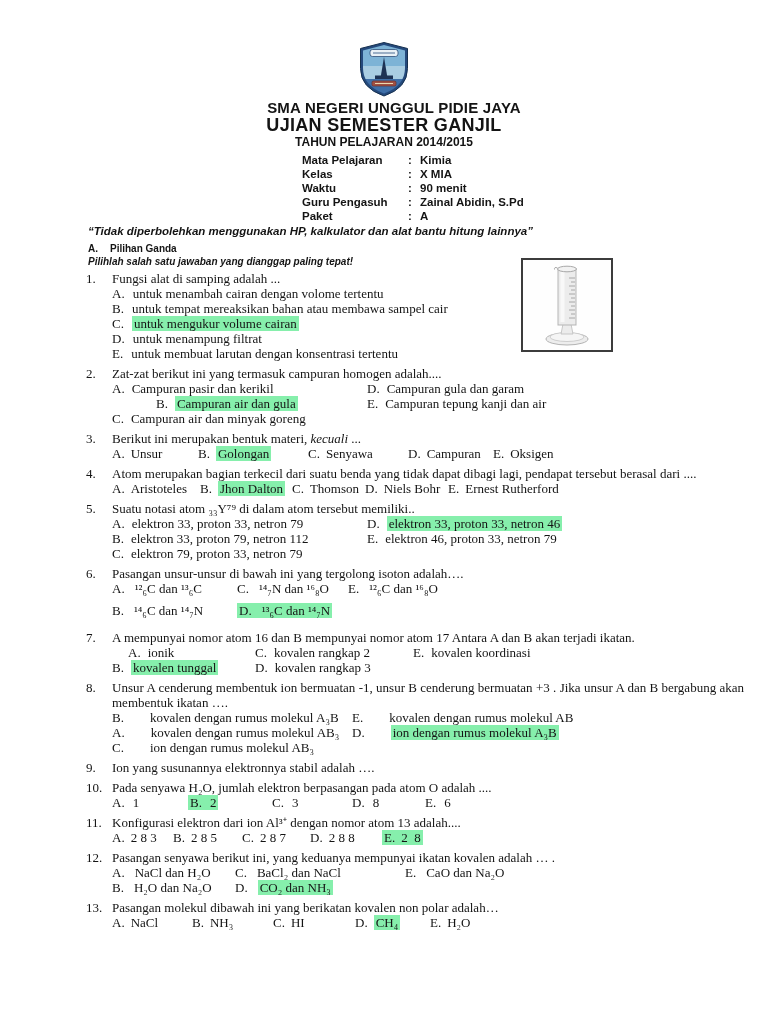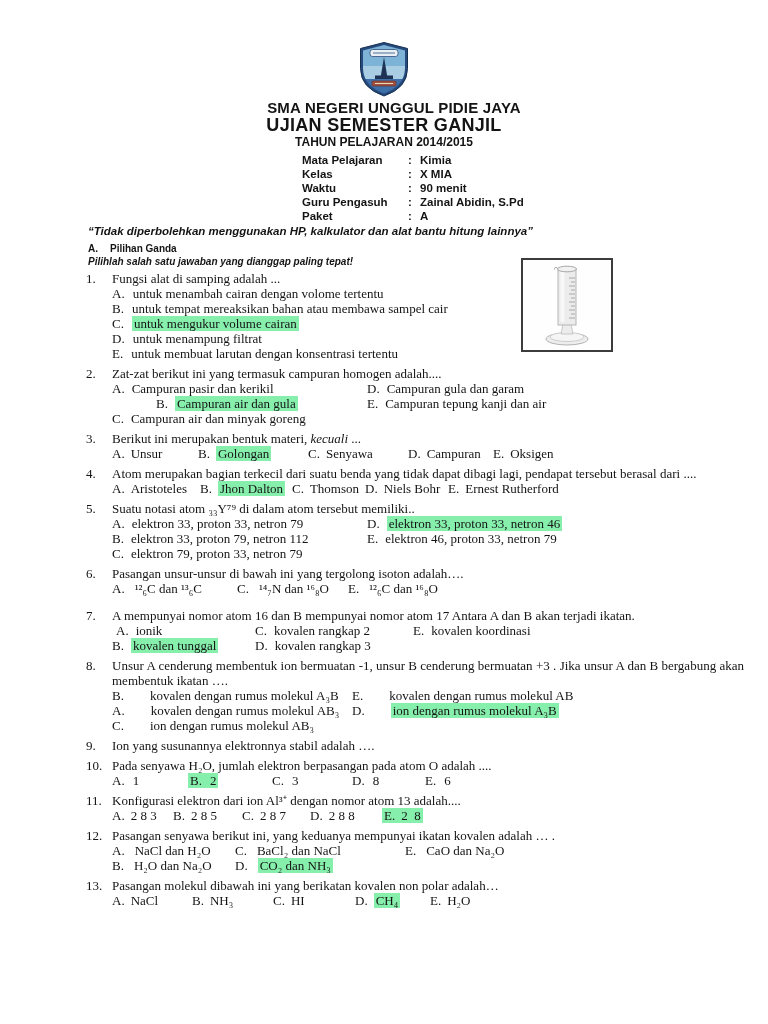--- a/index.html
+++ b/index.html
@@ -219,28 +219,32 @@
       </div>
       <div class="q">
         <span class="qnum">6.</span>
         <div class="qbody">
           <div class="qtext">Pasangan unsur-unsur di bawah ini yang tergolong isoton adalah….</div>
           <div class="orow" style="height: 22px;">
             <span class="opt" style="left: 0px;"><span class="olabel" style="margin-right: 10px;">A.</span><span class="otext">¹²₆C dan ¹³₆C</span></span>
             <span class="opt" style="left: 125px;"><span class="olabel" style="margin-right: 10px;">C.</span><span class="otext">¹⁴₇N dan ¹⁶₈O</span></span>
             <span class="opt" style="left: 236px;"><span class="olabel" style="margin-right: 10px;">E.</span><span class="otext">¹²₆C dan ¹⁶₈O</span></span>
           </div>
+          <div class="orow" style="height: 22px;">
+            <span class="opt" style="left: 0px;"><span class="olabel" style="margin-right: 10px;">B.</span><span class="otext">¹⁴₆C dan ¹⁴₇N</span></span>
+            <span class="opt hl" style="left: 125px;"><span class="olabel" style="margin-right: 10px;">D.</span><span class="otext">¹³₆C dan ¹⁴₇N</span></span>
+          </div>
         </div>
       </div>
       <div class="q">
         <span class="qnum">7.</span>
         <div class="qbody">
           <div class="qtext">A mempunyai nomor atom 16 dan B mempunyai nomor atom 17 Antara A dan B akan terjadi ikatan.</div>
           <div class="orow" style="height: 15px;">
-            <span class="opt" style="left: 4px;"><span class="olabel" style="margin-right: 7px;">A.</span><span class="otext">ionik</span></span>
+            <span class="opt" style="left: 16px;"><span class="olabel" style="margin-right: 7px;">A.</span><span class="otext">ionik</span></span>
             <span class="opt" style="left: 143px;"><span class="olabel" style="margin-right: 7px;">C.</span><span class="otext">kovalen rangkap 2</span></span>
             <span class="opt" style="left: 301px;"><span class="olabel" style="margin-right: 7px;">E.</span><span class="otext">kovalen koordinasi</span></span>
           </div>
           <div class="orow" style="height: 15px;">
             <span class="opt" style="left: 0px;"><span class="olabel" style="margin-right: 7px;">B.</span><span class="otext hl">kovalen tunggal</span></span>
             <span class="opt" style="left: 143px;"><span class="olabel" style="margin-right: 7px;">D.</span><span class="otext">kovalen rangkap 3</span></span>
           </div>
         </div>
       </div>
       <div class="q">

